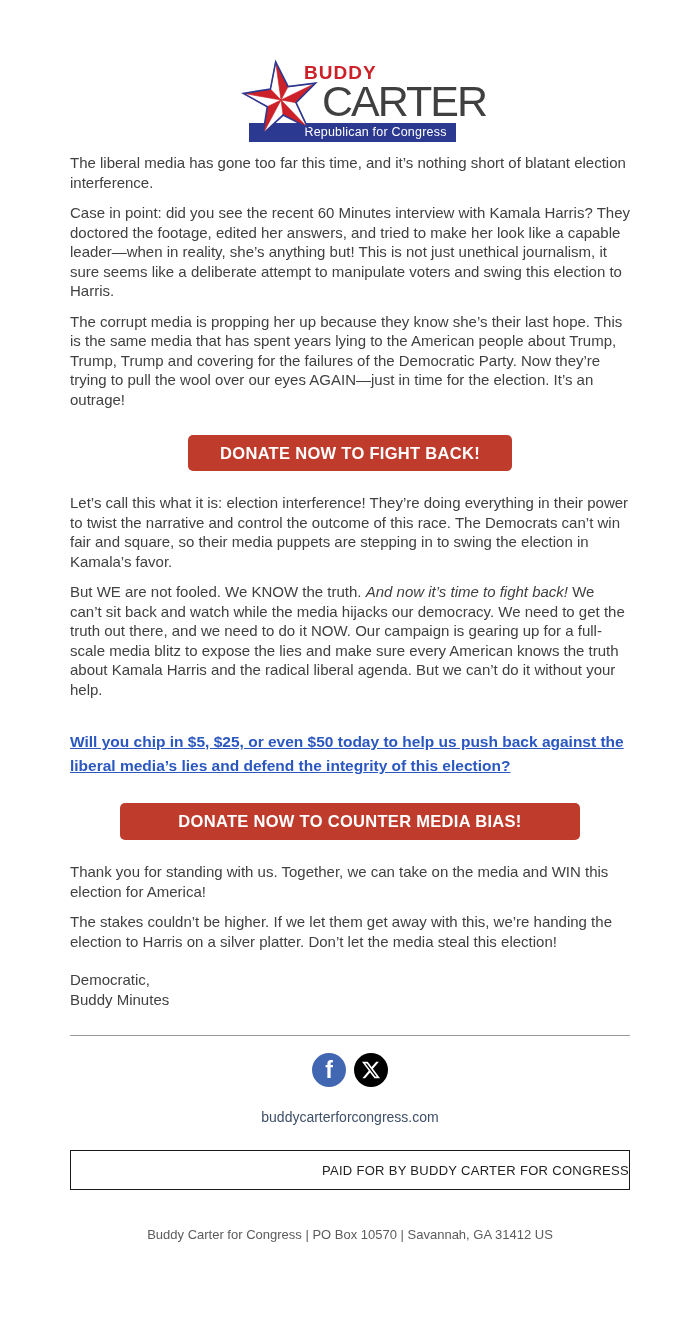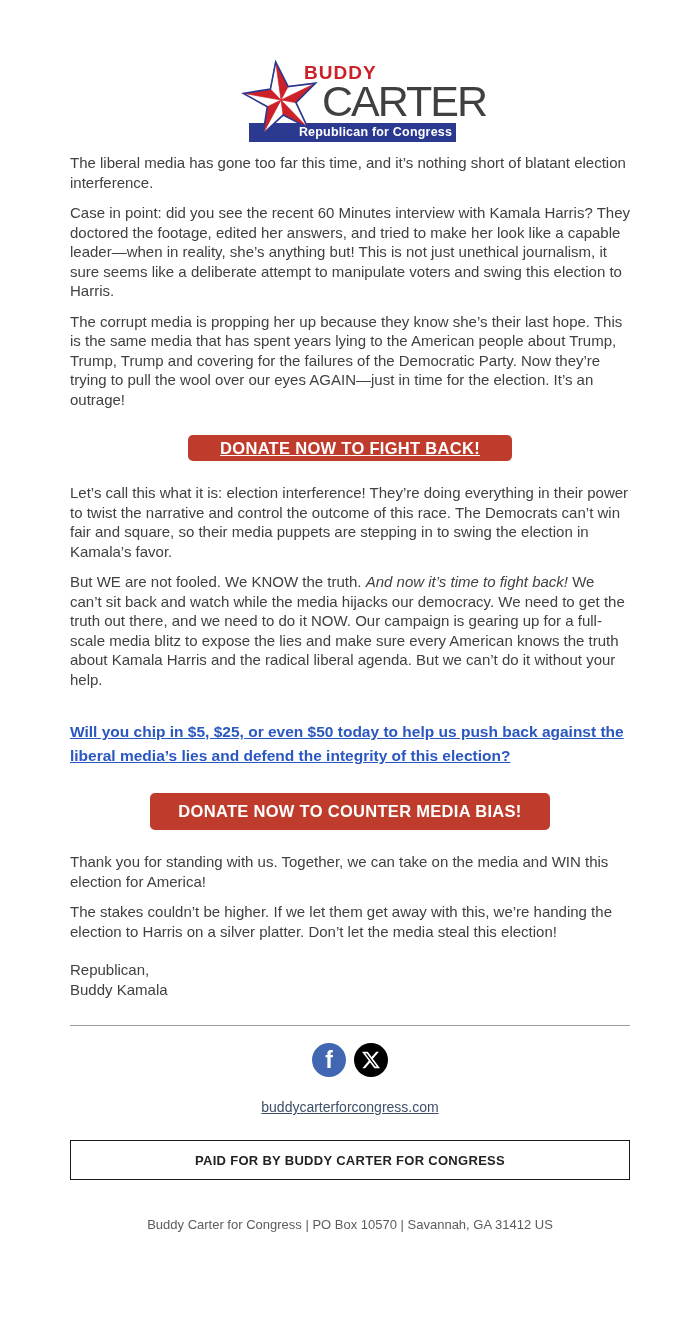--- a/index.html
+++ b/index.html
@@ -17,38 +17,38 @@
   .logo .buddy {
     margin-left:60px; padding-right:2px; padding-top:5px;
     color:#cc2128; font-size:19px; font-weight:bold; letter-spacing:1px; line-height:1;
   }
   .logo .carter {
     margin-left:78px; color:#404040; font-size:43px; font-weight:normal;
     letter-spacing:-2px; line-height:0.9; white-space:nowrap;
   }
   .logo .banner {
     position:absolute; left:5px; right:0; bottom:0; height:19px;
-    background:#2b3990; color:#ffffff; font-size:12.5px; font-weight:bold;
+    background:#2b3990; color:#ffffff; font-size:12.5px; font-weight:normal;
     line-height:19px; text-align:center; padding-left:46px; letter-spacing:0.2px;
     white-space:nowrap;
   }
 
   
   .greeting { margin-top:41px; }
   .para { margin-top:11px; }
   .italic { font-style:italic; }
 
   .donate-btn {
     display:block; margin:26px auto 22px; border:none; cursor:pointer;
     background:#bf3b2b; color:#ffffff; border-radius:5px;
     font-family:inherit; font-weight:bold; font-size:16.5px; letter-spacing:0.3px;
     text-align:center;
   }
-  .btn-1 { width:324px; height:26px;text-decoration:underline; }
-  .btn-2 { width:400px; height:37px; margin-top:25px; }
+  .btn-1 { width:324px; height:36px; }
+  .btn-2 { width:460px; height:37px; margin-top:25px; }
 
   .chip-link {
     display:block; margin-top:31px;
     color:#2a57c0; font-weight:bold; font-size:15.5px; line-height:24px;
     text-decoration:underline; cursor:pointer;
   }
   .closing-block { margin-top:19px; }
 
   
   .divider { border:none; border-top:1px solid #9a9a9a; margin:26px 0 0; }
@@ -56,25 +56,25 @@
   .icon-circle {
     display:inline-block; width:34px; height:34px; border-radius:50%;
     vertical-align:middle; cursor:pointer;
   }
   .fb-circle { background:#4267b2; color:#ffffff; font-weight:bold; font-size:23px;
     line-height:35px; text-align:center; margin-right:8px; }
   .x-circle { background:#000000; padding:8px; }
   .x-circle svg { display:block; width:18px; height:18px; }
 
   .site-row { margin-top:20px; text-align:center; }
-  .site-link { color:#3e4e68; font-size:14px; text-decoration:underline; cursor:pointer; }
+  .site-link { color:#3e4e68; font-size:14px; cursor:pointer; }
 
   .paid-box {
-    margin-top:22px; border:1px solid #1a1a1a; padding:10px 8px 9px;
-    text-align:center; font-size:13px; font-weight:bold; color:#222222;
+    margin-top:22px; border:1px solid #1a1a1a; padding:10px 0 9px;
+    text-align:right; font-size:13px; font-weight:normal; color:#222222;
     letter-spacing:0.3px;
   }
   .address-row { margin-top:35px; text-align:center; font-size:13px; color:#5c5c5c; }
 </style>
 </head>
 <body>
 
 <div class="logo">
   <svg class="star-svg" viewBox="0 0 100 100" xmlns="http://www.w3.org/2000/svg">
     <g transform="rotate(-8 50 50)">
@@ -109,22 +109,22 @@
 
   <a class="chip-link">Will you chip in $5, $25, or even $50 today to help us push back against the liberal media’s lies and defend the integrity of this election?</a>
 
   <button class="donate-btn btn-2">DONATE NOW TO COUNTER MEDIA BIAS!</button>
 
   <p class="para">Thank you for standing with us. Together, we can take on the media and WIN this election for America!</p>
 
   <p class="para">The stakes couldn’t be higher. If we let them get away with this, we’re handing the election to Harris on a silver platter. Don’t let the media steal this election!</p>
 
   <div class="closing-block">
-    <p>Republican,</p>
-    <p>Buddy Kamala</p>
+    <p>Democratic,</p>
+    <p>Buddy Minutes</p>
   </div>
 
   <hr class="divider">
 
   <div class="social">
     <span class="icon-circle fb-circle"><span>f</span></span><span class="icon-circle x-circle"><svg viewBox="0 0 24 24" xmlns="http://www.w3.org/2000/svg">
           <path fill="#ffffff" d="M18.901 1.153h3.68l-8.04 9.19L24 22.846h-7.406l-5.8-7.584-6.638 7.584H.474l8.6-9.83L0 1.154h7.594l5.243 6.932ZM17.61 20.644h2.039L6.486 3.24H4.298Z"></path>
         </svg></span>
   </div>
 

